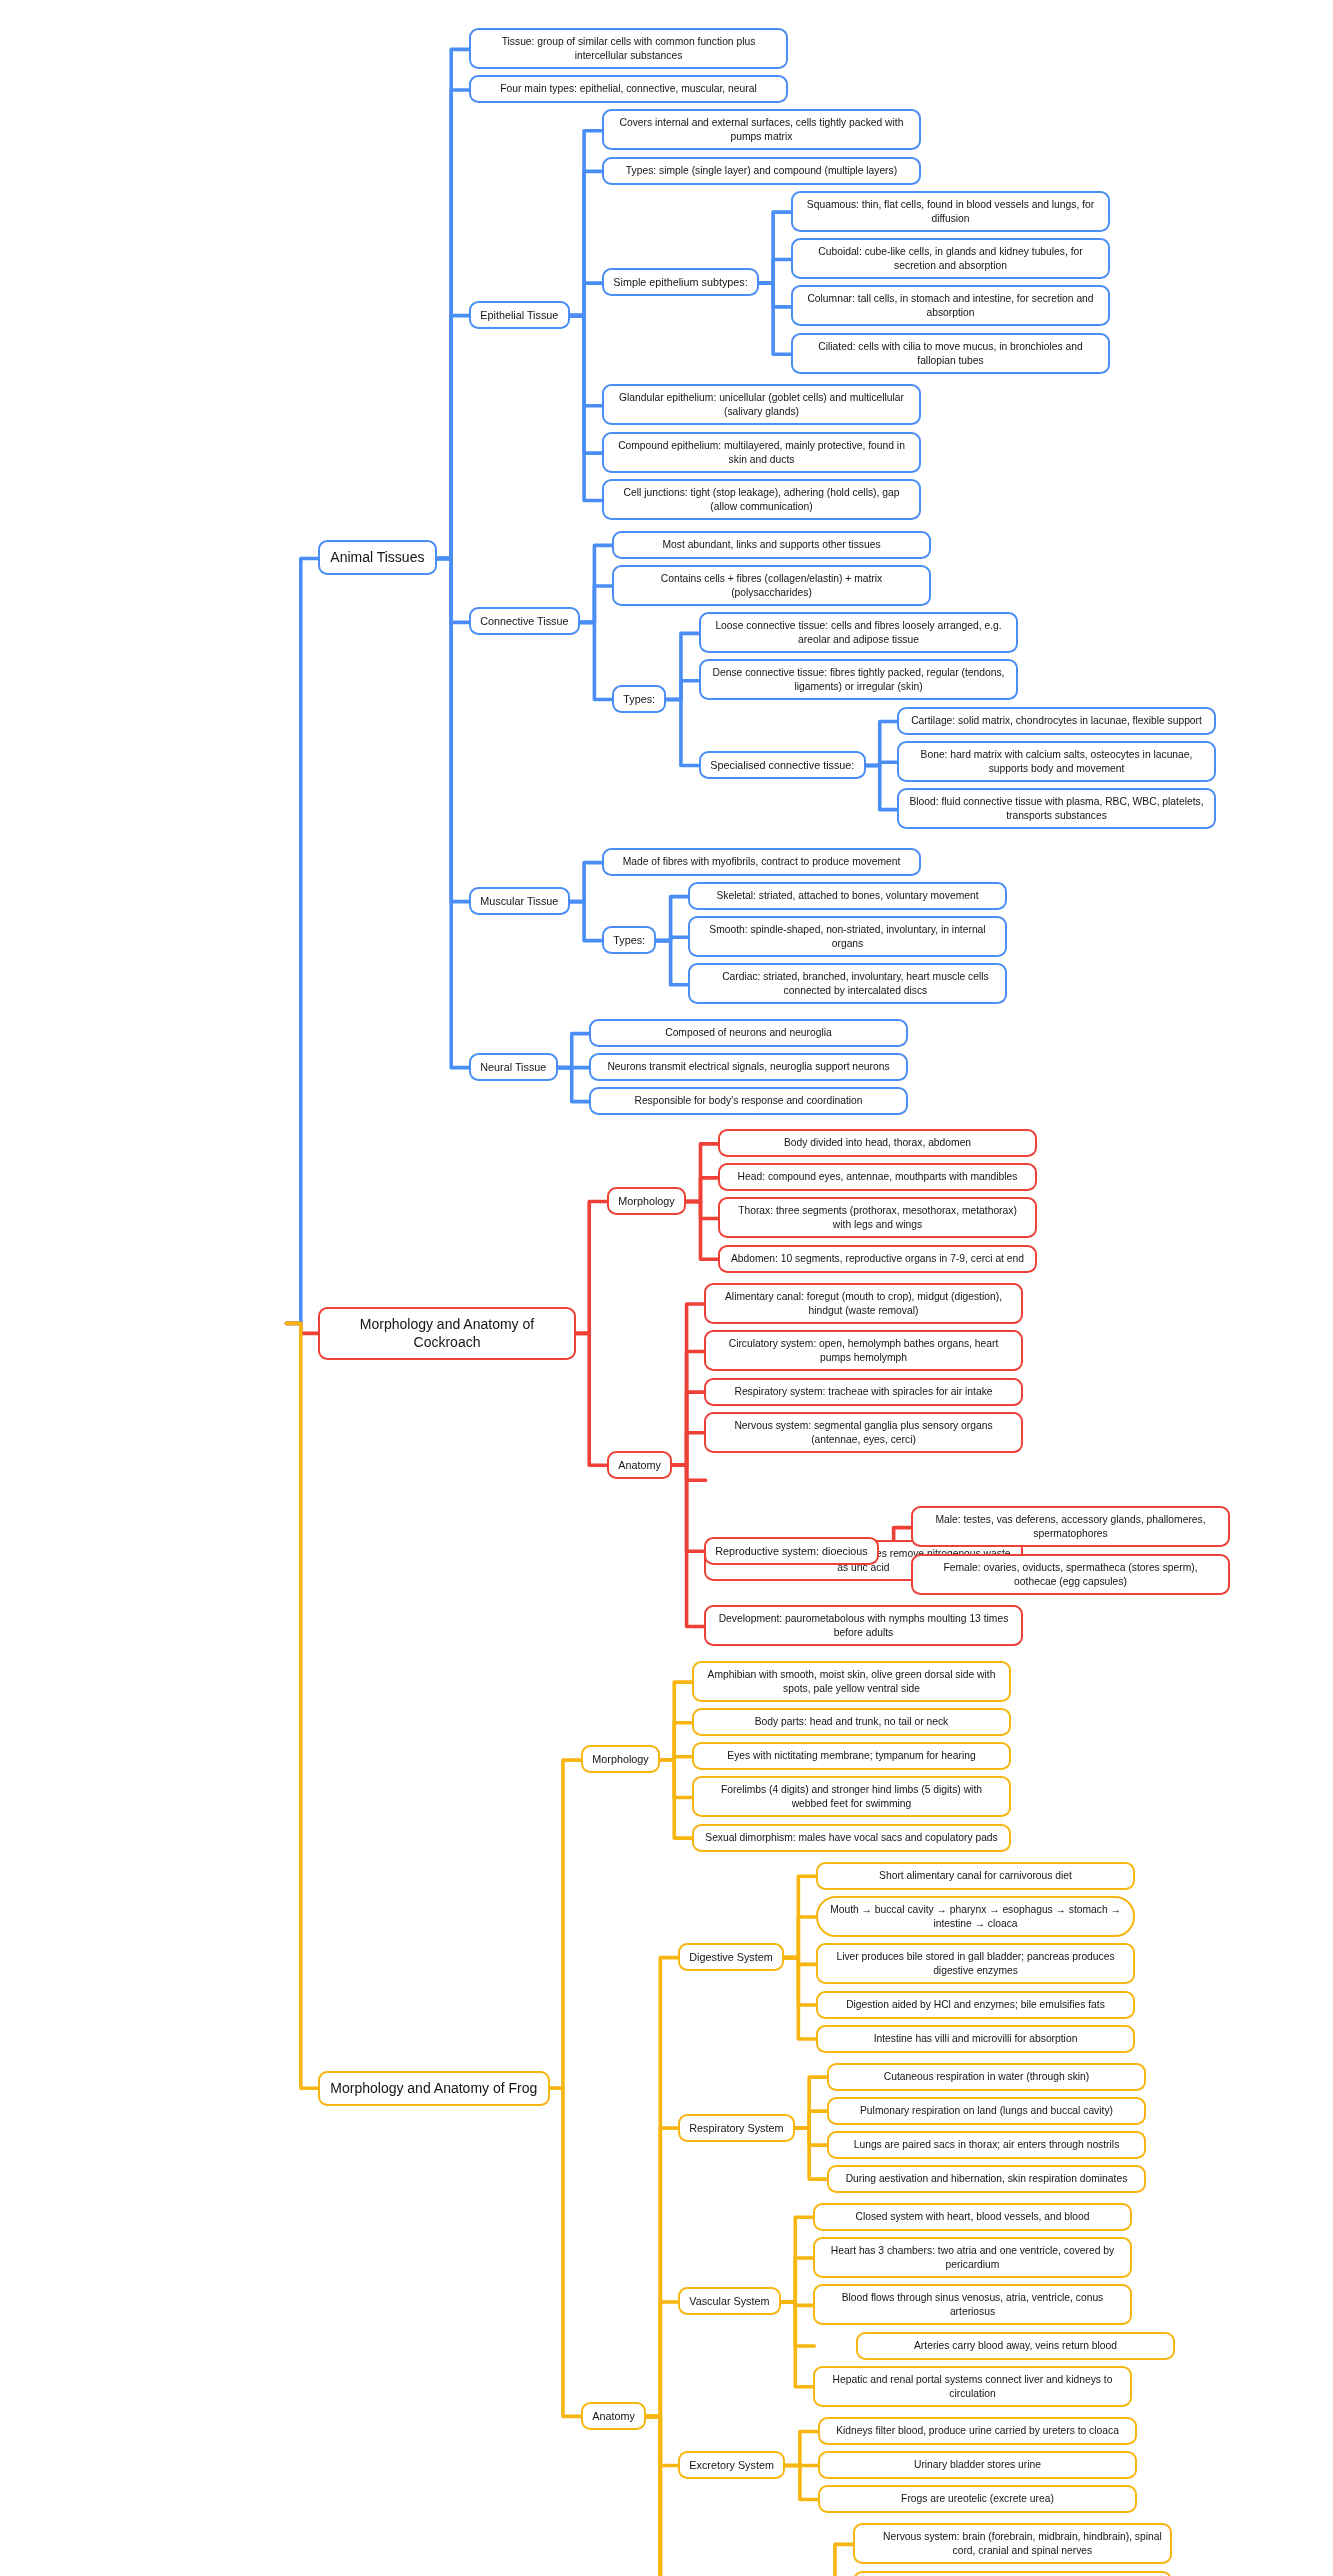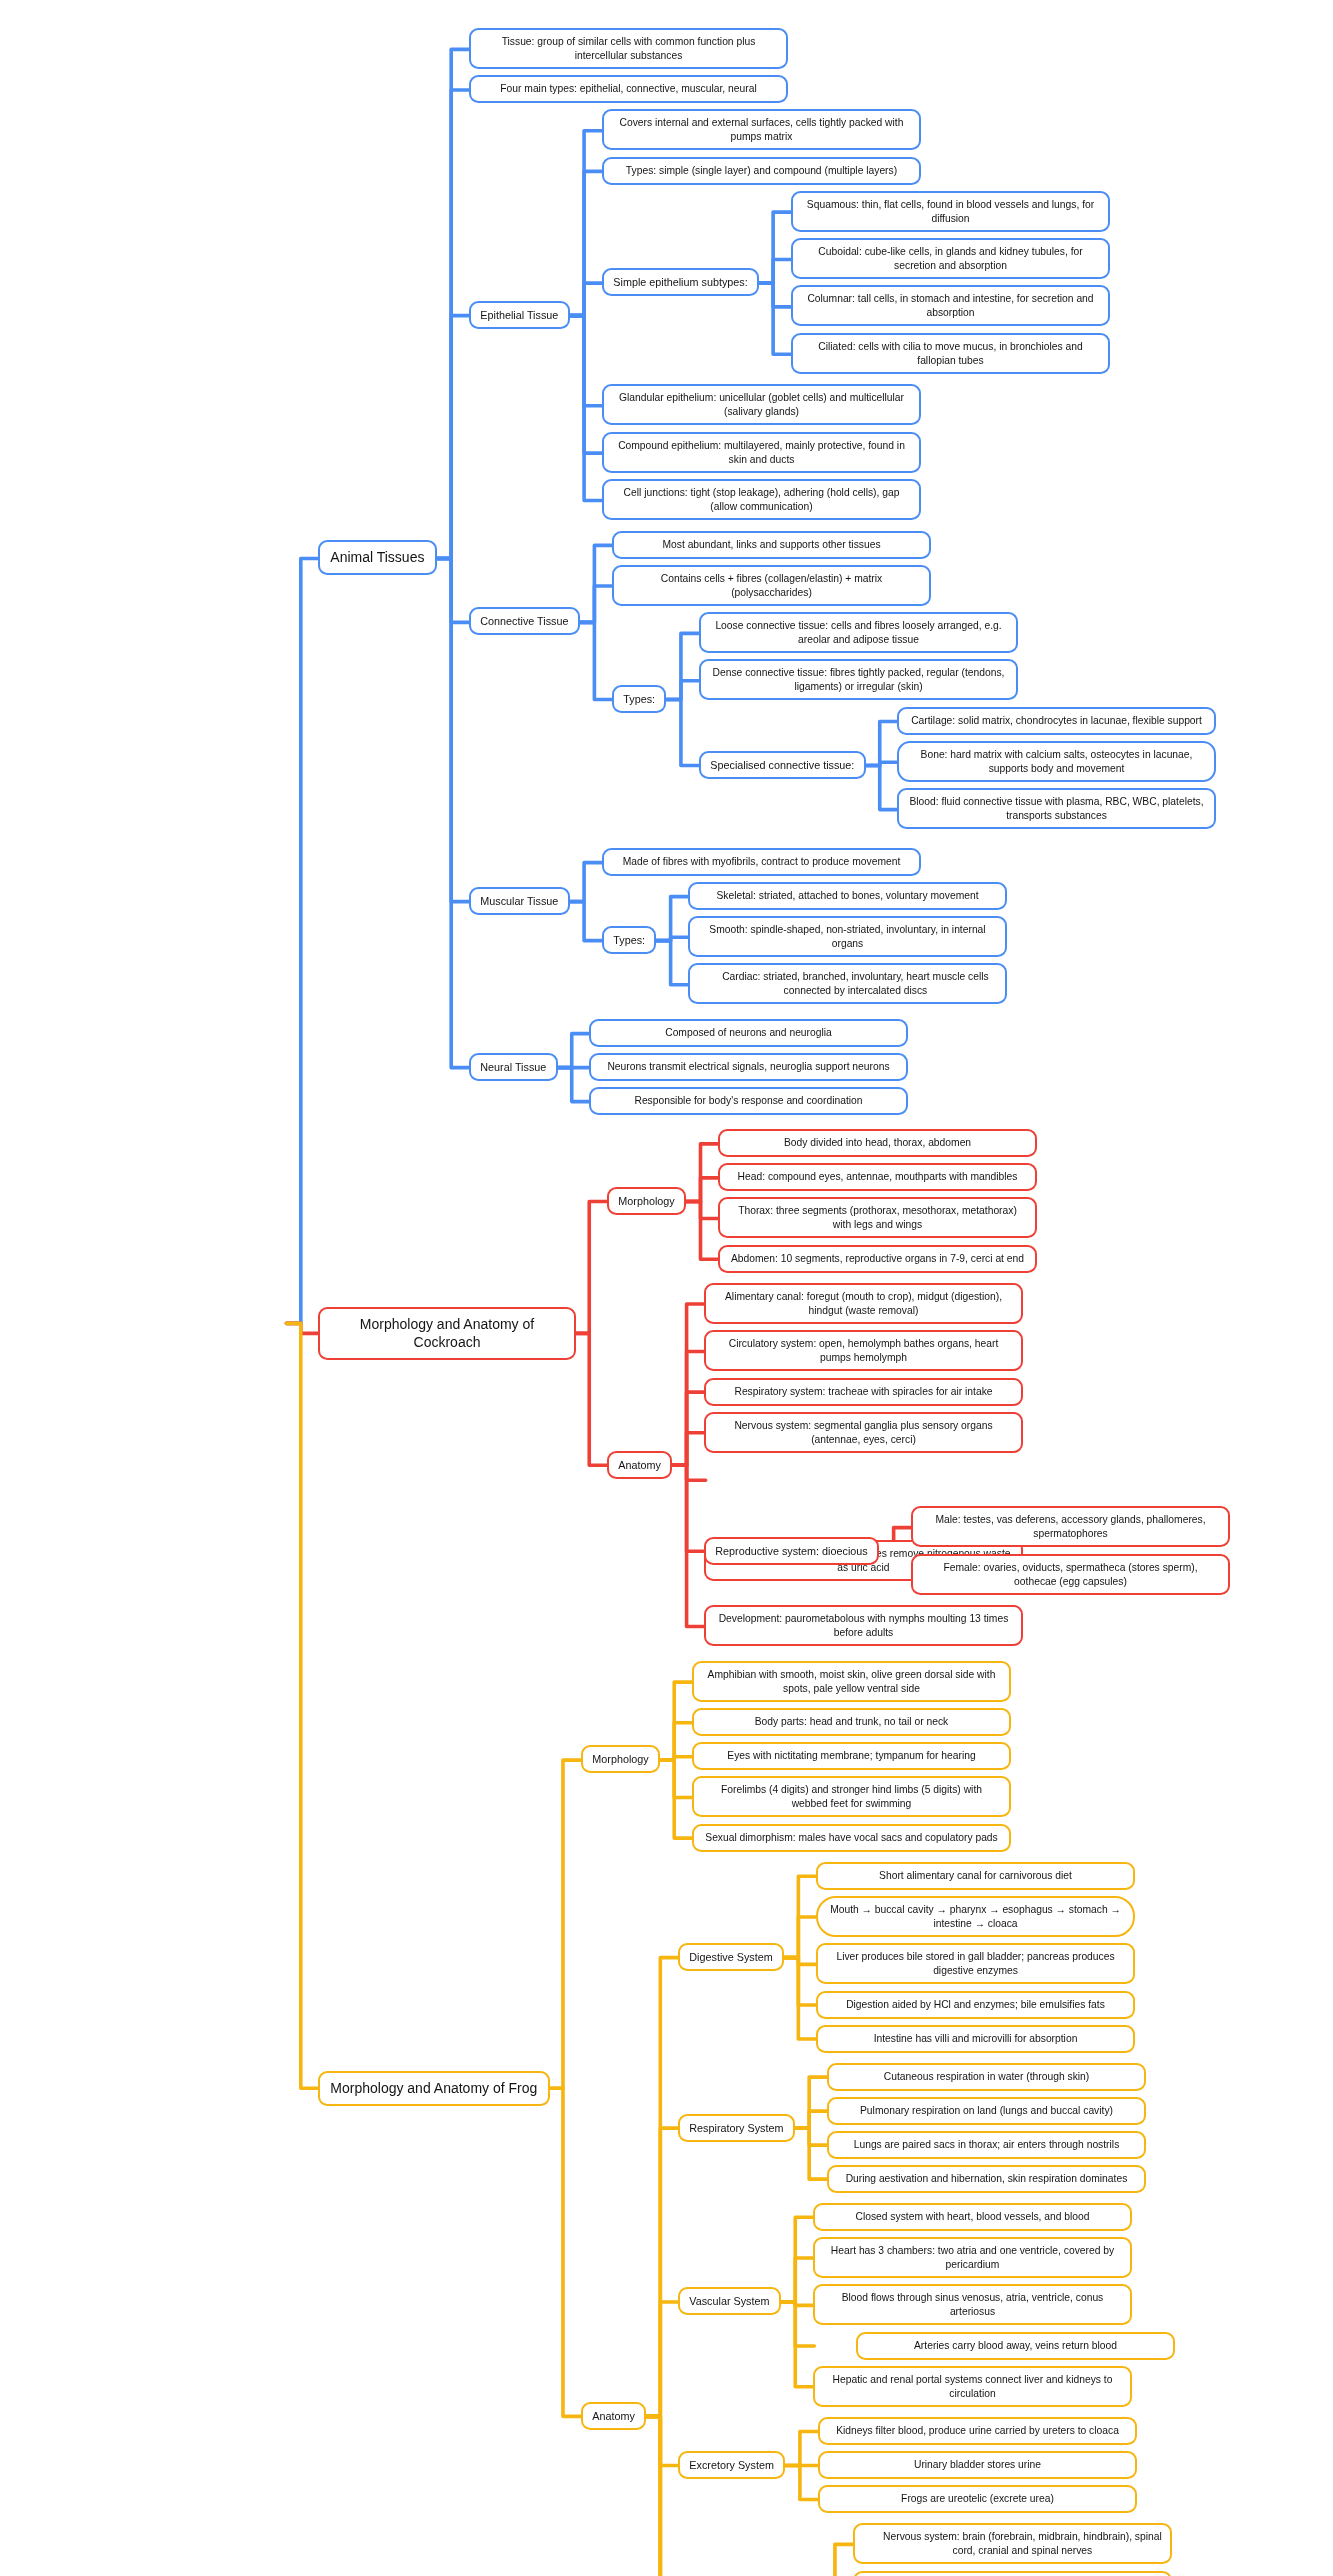--- a/index.html
+++ b/index.html
@@ -136,21 +136,21 @@
     <div class="node leaf" style="border-color: rgb(74, 141, 245); left: 602px; top: 432px;">Compound epithelium: multilayered, mainly protective, found in skin and ducts</div>
     <div class="node leaf" style="border-color: rgb(74, 141, 245); left: 602px; top: 479px;">Cell junctions: tight (stop leakage), adhering (hold cells), gap (allow communication)</div>
     <div class="node lbl" style="border-color: rgb(74, 141, 245); left: 469px; top: 607px;">Connective Tissue</div>
     <div class="node leaf" style="border-color: rgb(74, 141, 245); left: 612px; top: 531px;">Most abundant, links and supports other tissues</div>
     <div class="node leaf" style="border-color: rgb(74, 141, 245); left: 612px; top: 565px;">Contains cells + fibres (collagen/elastin) + matrix (polysaccharides)</div>
     <div class="node lbl" style="border-color: rgb(74, 141, 245); left: 612px; top: 685px;">Types:</div>
     <div class="node leaf" style="border-color: rgb(74, 141, 245); left: 699px; top: 612px;">Loose connective tissue: cells and fibres loosely arranged, e.g. areolar and adipose tissue</div>
     <div class="node leaf" style="border-color: rgb(74, 141, 245); left: 699px; top: 659px;">Dense connective tissue: fibres tightly packed, regular (tendons, ligaments) or irregular (skin)</div>
     <div class="node lbl" style="border-color: rgb(74, 141, 245); left: 699px; top: 751px;">Specialised connective tissue:</div>
     <div class="node leaf" style="border-color: rgb(74, 141, 245); left: 897px; top: 707px;">Cartilage: solid matrix, chondrocytes in lacunae, flexible support</div>
-    <div class="node leaf" style="border-color: rgb(74, 141, 245); left: 897px; top: 741px; border-radius: 13px;">Bone: hard matrix with calcium salts, osteocytes in lacunae, supports body and movement</div>
+    <div class="node leaf" style="border-color: rgb(74, 141, 245); left: 897px; top: 741px;">Bone: hard matrix with calcium salts, osteocytes in lacunae, supports body and movement</div>
     <div class="node leaf" style="border-color: rgb(74, 141, 245); left: 897px; top: 788px;">Blood: fluid connective tissue with plasma, RBC, WBC, platelets, transports substances</div>
     <div class="node lbl" style="border-color: rgb(74, 141, 245); left: 469px; top: 887px;">Muscular Tissue</div>
     <div class="node leaf" style="border-color: rgb(74, 141, 245); left: 602px; top: 848px;">Made of fibres with myofibrils, contract to produce movement</div>
     <div class="node lbl" style="border-color: rgb(74, 141, 245); left: 602px; top: 926px;">Types:</div>
     <div class="node leaf" style="border-color: rgb(74, 141, 245); left: 688px; top: 882px;">Skeletal: striated, attached to bones, voluntary movement</div>
     <div class="node leaf" style="border-color: rgb(74, 141, 245); left: 688px; top: 916px;">Smooth: spindle-shaped, non-striated, involuntary, in internal organs</div>
     <div class="node leaf" style="border-color: rgb(74, 141, 245); left: 688px; top: 963px; padding-left: 24px;">Cardiac: striated, branched, involuntary, heart muscle cells connected by intercalated discs</div>
     <div class="node lbl" style="border-color: rgb(74, 141, 245); left: 469px; top: 1053px;">Neural Tissue</div>
     <div class="node leaf" style="border-color: rgb(74, 141, 245); left: 589px; top: 1019px;">Composed of neurons and neuroglia</div>
     <div class="node leaf" style="border-color: rgb(74, 141, 245); left: 589px; top: 1053px;">Neurons transmit electrical signals, neuroglia support neurons</div>

